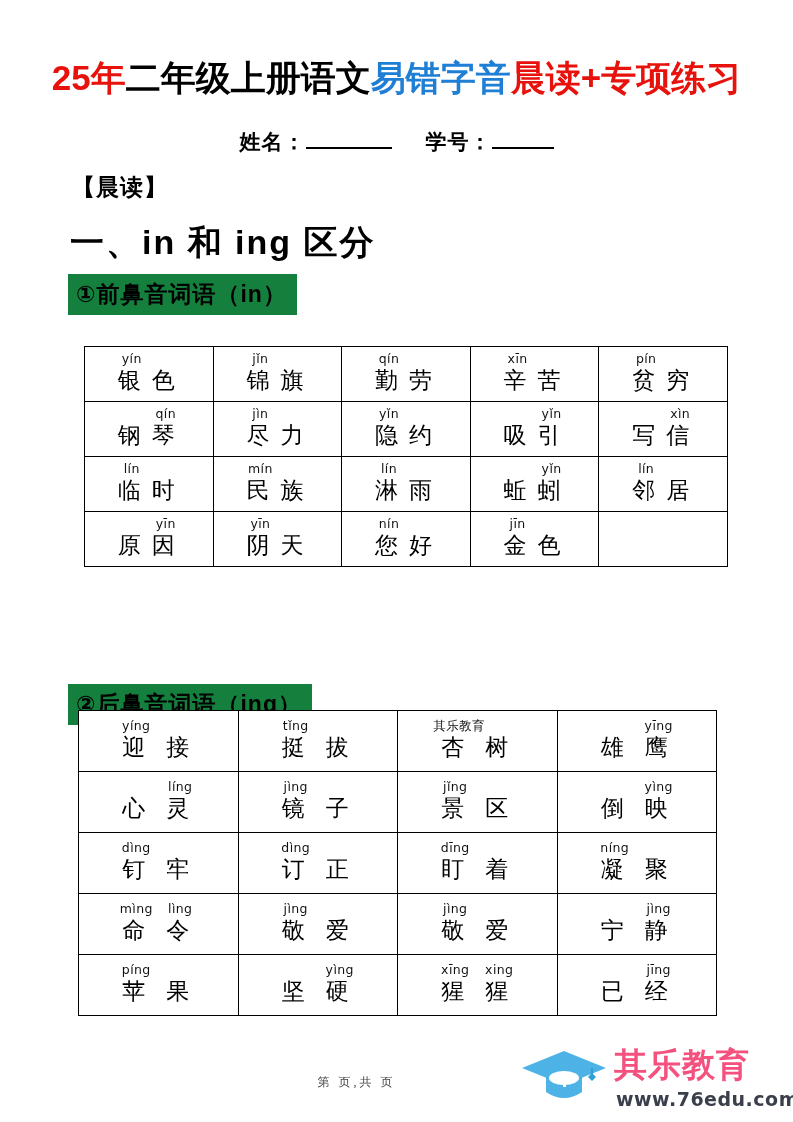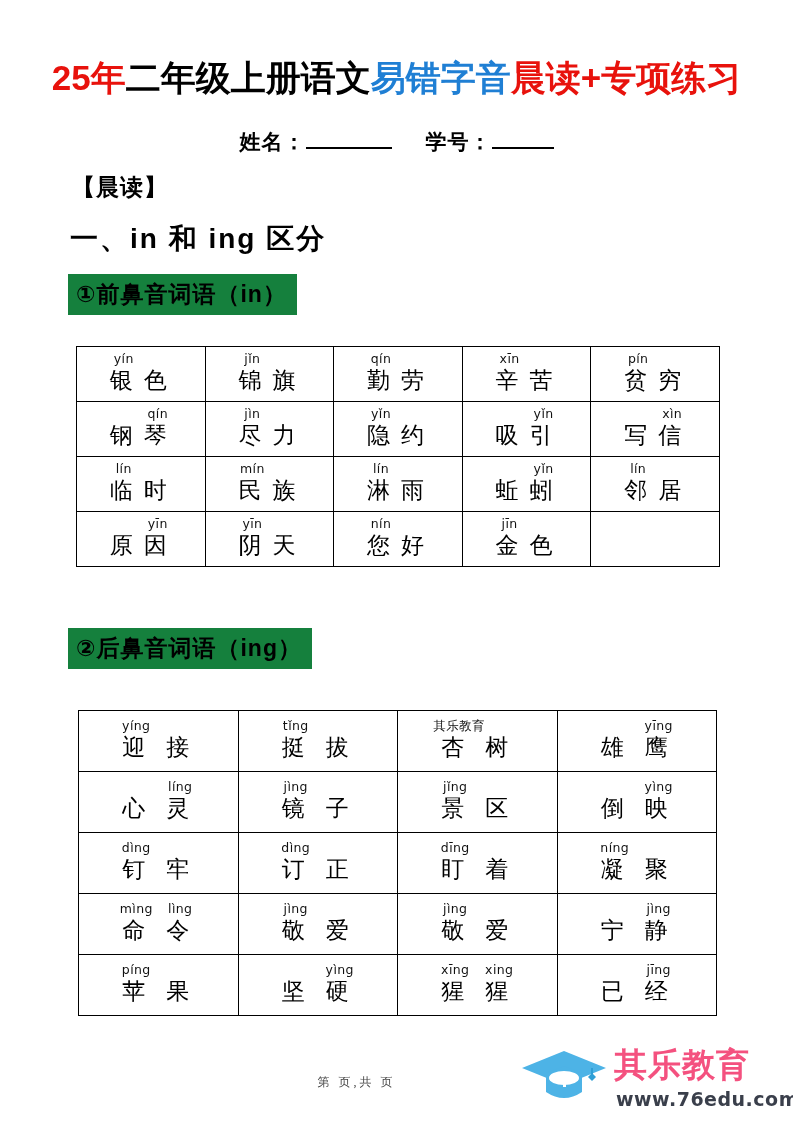--- a/index.html
+++ b/index.html
@@ -73,21 +73,21 @@
     font-size: 23px;
     font-weight: bold;
     font-family: "Liberation Serif", "DejaVu Serif", serif;
     color: #000;
     letter-spacing: 1px;
   }
   .sec-one {
     position: absolute;
     top: 220px;
     left: 70px;
-    font-size: 28px;
+    font-size: 34px;
     font-weight: bold;
     font-family: "Liberation Sans", "DejaVu Sans", sans-serif;
     color: #000;
     letter-spacing: 2px;
     white-space: nowrap;
   }
 
   
   .hl {
     position: absolute;
@@ -95,37 +95,37 @@
     color: #000;
     font-weight: bold;
     font-size: 23px;
     font-family: "Liberation Sans", "DejaVu Sans", sans-serif;
     padding: 6px 10px 7px 8px;
     letter-spacing: 1px;
     white-space: nowrap;
     line-height: 28px;
   }
   .hl-1 { top: 274px; left: 68px; }
-  .hl-2 { top: 628px; left: 68px; }
+  .hl-2 { top: 684px; left: 68px; }
 
   
   .wtable {
     position: absolute;
     border-collapse: collapse;
     table-layout: fixed;
     background: #fff;
   }
   .wtable td {
     border: 1px solid #000;
     padding: 0;
     vertical-align: middle;
     height: 54px;
     text-align: center;
   }
-  #table-in  { top: 346px; left: 76px; width: 638px; }
+  #table-in  { top: 346px; left: 84px; width: 638px; }
   #table-in td { width: 127.6px; height: 54px; }
   #table-ing { top: 710px; left: 78px; width: 634px; }
   #table-ing td { width: 158.5px; height: 60px; }
 
   
   .cellwrap {
     display: block;
     width: 100%;
     box-sizing: border-box;
     padding: 2px 8px 3px 8px;

